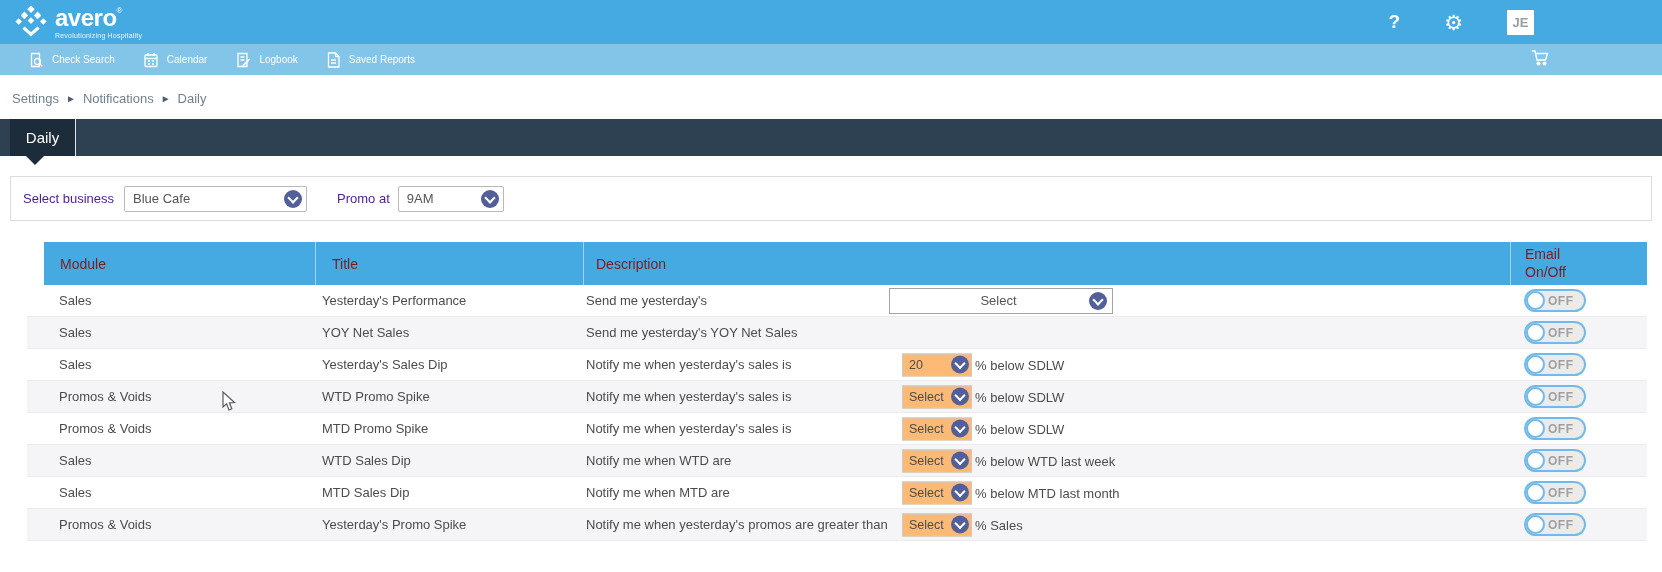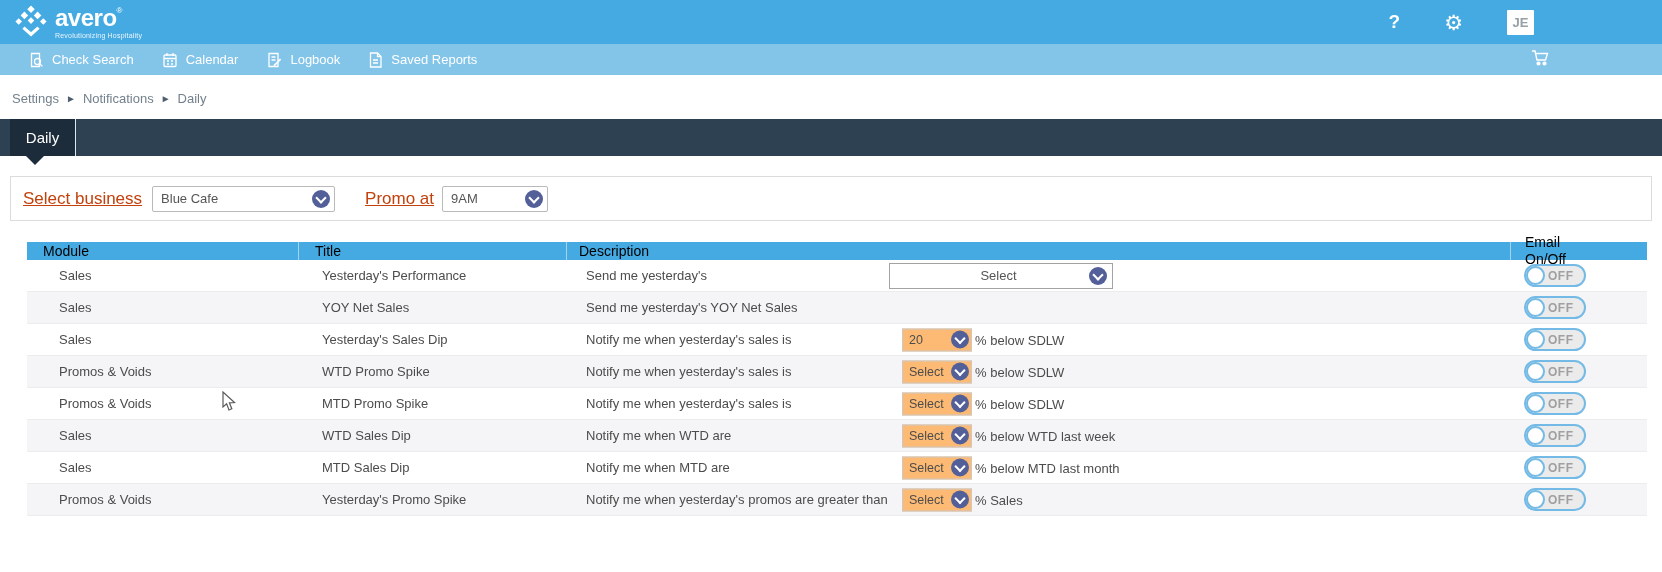--- a/index.html
+++ b/index.html
@@ -20,21 +20,21 @@
   .help-icon { color:#fff; font-size:19px; font-weight:bold; cursor:default; }
   .gear-icon { color:#fff; font-size:21px; line-height:1; }
   .avatar { width:27px; height:25px; background:#fff; border-radius:1px;
     color:#98a0a7; font-size:13px; font-weight:bold; display:flex;
     align-items:center; justify-content:center; }
 
   
   .navbar { height:31px; background:#83c4e9; display:flex; align-items:center;
     padding:0 14px; }
   .nav-item { display:flex; align-items:center; gap:8px; color:#fff;
-    font-size:13px; padding:0 14px; height:100%; cursor:pointer; }
+    font-size:10px; padding:0 14px; height:100%; cursor:pointer; }
   .nav-item svg { display:block; }
   .nav-spacer { flex:1; }
   .cart-btn { padding:0 14px; height:100%; display:flex; align-items:center; margin-right:84px; }
 
   
   .breadcrumb { margin:16px 0 0 12px; font-size:13px; color:#72808c;
     display:flex; align-items:center; gap:7px; }
   .crumb-sep { color:#4e5e6e; font-size:10px; }
 
   
@@ -43,38 +43,38 @@
     background:#1d2c3b; color:#fff; font-size:15px; display:flex;
     align-items:center; justify-content:center;
     border-right:1px solid #dfe7ee; }
   .tab-pointer { position:absolute; left:26px; top:37px; width:0; height:0;
     border-left:9px solid transparent; border-right:9px solid transparent;
     border-top:9px solid #1d2c3b; }
 
   
   .filterbar { margin:20px 10px 0 10px; height:45px; border:1px solid #dcdcdc;
     background:#fff; display:flex; align-items:center; padding-left:12px; }
-  .filter-label { font-size:17px; color:#c2410c;text-decoration:underline; }
+  .filter-label { font-size:13px; color:#4c1d95; }
   .sel { border:1px solid #b9b9b9; border-radius:2px; background:#fff;
     height:26px; display:flex; align-items:center; cursor:pointer; }
   .sel .val { flex:1; font-size:13px; color:#555; padding-left:8px;
     white-space:nowrap; overflow:hidden; }
   .chev { flex:0 0 18px; width:18px; height:18px; border-radius:50%;
     background:#535f99; position:relative; margin-right:4px; }
   .chev::after { content:''; position:absolute; left:5px; top:4px; width:6px;
     height:6px; border-right:2px solid #fff; border-bottom:2px solid #fff;
     transform:rotate(45deg); }
   .sel-business { width:183px; margin-left:10px; }
   .lbl-daily { margin-left:30px; }
   .sel-time { width:106px; margin-left:8px; }
 
   
   .table { margin:21px 15px 0 27px; width:1620px; }
-  .thead { height:18px; background:#45a9e2; display:flex; color:#000000;
-    font-size:14px; }
+  .thead { height:43px; background:#45a9e2; display:flex; color:#7f1d1d;
+    font-size:14px;margin-left:17px; }
   .th { display:flex; align-items:center; }
   .th-mod   { flex:0 0 271px; padding-left:16px; }
   .th-title { flex:0 0 268px; padding-left:16px; border-left:1px solid rgba(255,255,255,0.5); }
   .th-desc  { flex:1 1 auto;  padding-left:12px; border-left:1px solid rgba(255,255,255,0.5); }
   .th-email { flex:0 0 137px; padding-left:14px; border-left:1px solid rgba(255,255,255,0.5);
     line-height:1.25; }
   .th-email span { display:block; width:54px; }
 
   .trow { height:32px; display:flex; align-items:center; font-size:13px;
     color:#4c4c4c; border-bottom:1px solid #ececec; background:#fff; }

